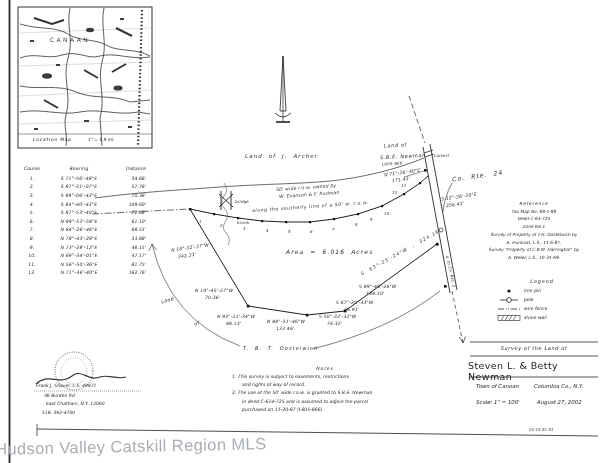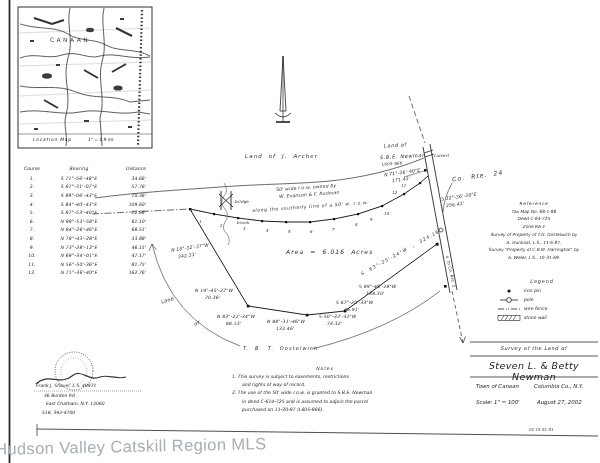--- a/index.html
+++ b/index.html
@@ -26,21 +26,21 @@
             font-size:4.3px;font-style:italic;color:#2a2a2a;}
   .refblock div{line-height:7.7px;white-space:nowrap;}
   .refblock .rtitle{letter-spacing:.8px;}
   
   .legend{position:absolute;left:494px;top:278px;width:96px;font-size:4.5px;font-style:italic;color:#2a2a2a;}
   .legend .ltitle{text-align:center;letter-spacing:.8px;margin-bottom:2px;font-size:5px;}
   .lrow{display:flex;align-items:center;height:9px;}
   .lsym{width:30px;display:flex;justify-content:center;align-items:center;}
   
   .tb-head{position:absolute;left:470px;top:345px;width:128px;text-align:center;font-size:5px;font-style:italic;letter-spacing:.6px;}
-  .tb-owner{position:absolute;left:468px;top:360px;width:132px;text-align:center;font-size:9.5px;font-style:italic;letter-spacing:.4px;}
+  .tb-owner{position:absolute;left:468px;top:360px;width:132px;text-align:left;font-size:9.5px;letter-spacing:.4px;}
   .tb-town{position:absolute;left:476px;top:383px;font-size:5.4px;font-style:italic;}
   .tb-county{position:absolute;left:534px;top:383px;font-size:5.4px;font-style:italic;}
   .tb-scale{position:absolute;left:476px;top:399px;font-size:5.4px;font-style:italic;}
   .tb-date{position:absolute;left:537px;top:399px;font-size:5.4px;font-style:italic;}
   
   .notes{position:absolute;left:232px;top:366px;width:186px;font-size:4.6px;font-style:italic;color:#2a2a2a;}
   .notes .ntitle{text-align:center;letter-spacing:.8px;margin-bottom:2px;}
   .notes div.nline{line-height:8.2px;white-space:nowrap;}
   .notes .ind{padding-left:10px;}
   

